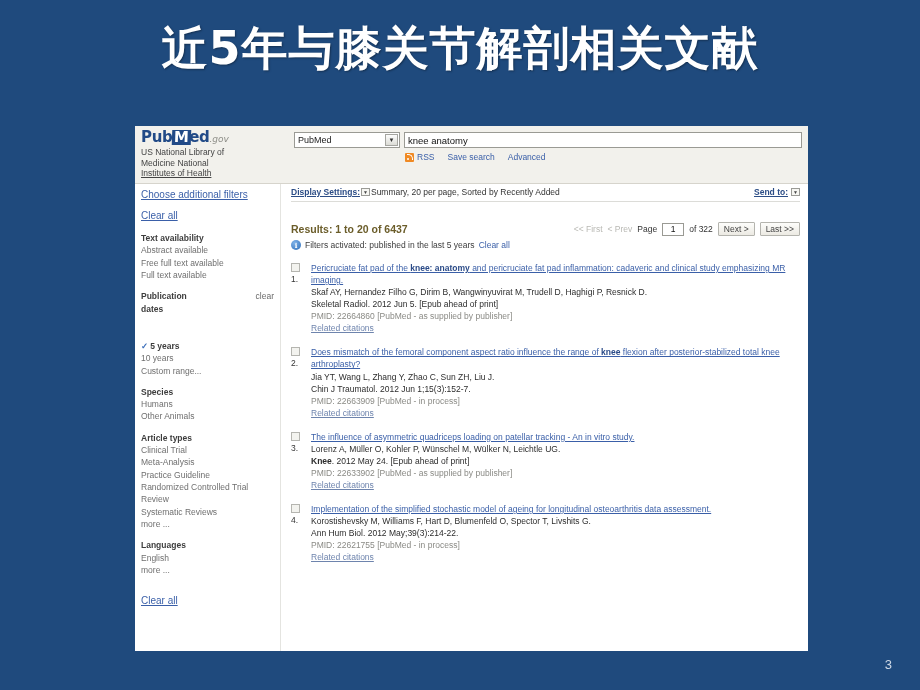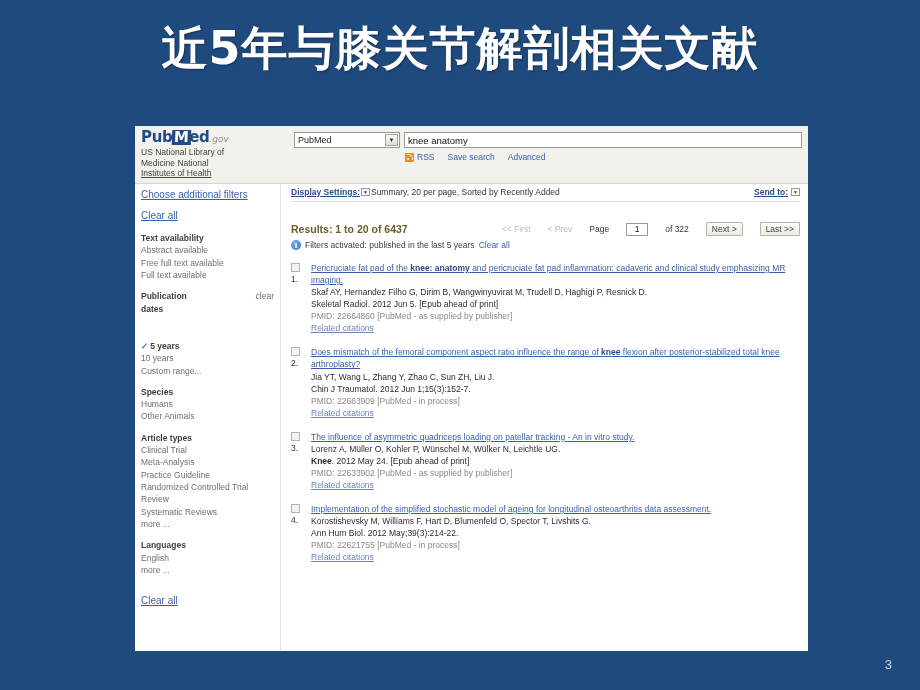--- a/index.html
+++ b/index.html
@@ -200,21 +200,21 @@
   .sendto { display: flex; align-items: center; gap: 3px; }
 
   .results-head-row {
     display: flex; align-items: center; justify-content: space-between;
     margin-top: 20px;
   }
   .results-count {
     font-weight: bold; font-size: 10.5px; color: #6b5d2a;
     white-space: nowrap;
   }
-  .pager { display: flex; align-items: center; gap: 17px; font-size: 8.5px; }
+  .pager { display: flex; align-items: center; gap: 5px; font-size: 8.5px; }
   .pager .disabled { color: #b9b9b4; }
   .pager .pg-label { color: #333; }
   .page-input {
     width: 22px; height: 13px;
     border: 1px solid #9a9a94;
     background: #fff;
     font-size: 8.5px; color: #111;
     display: inline-flex; align-items: center; justify-content: center;
   }
   .pg-btn {

